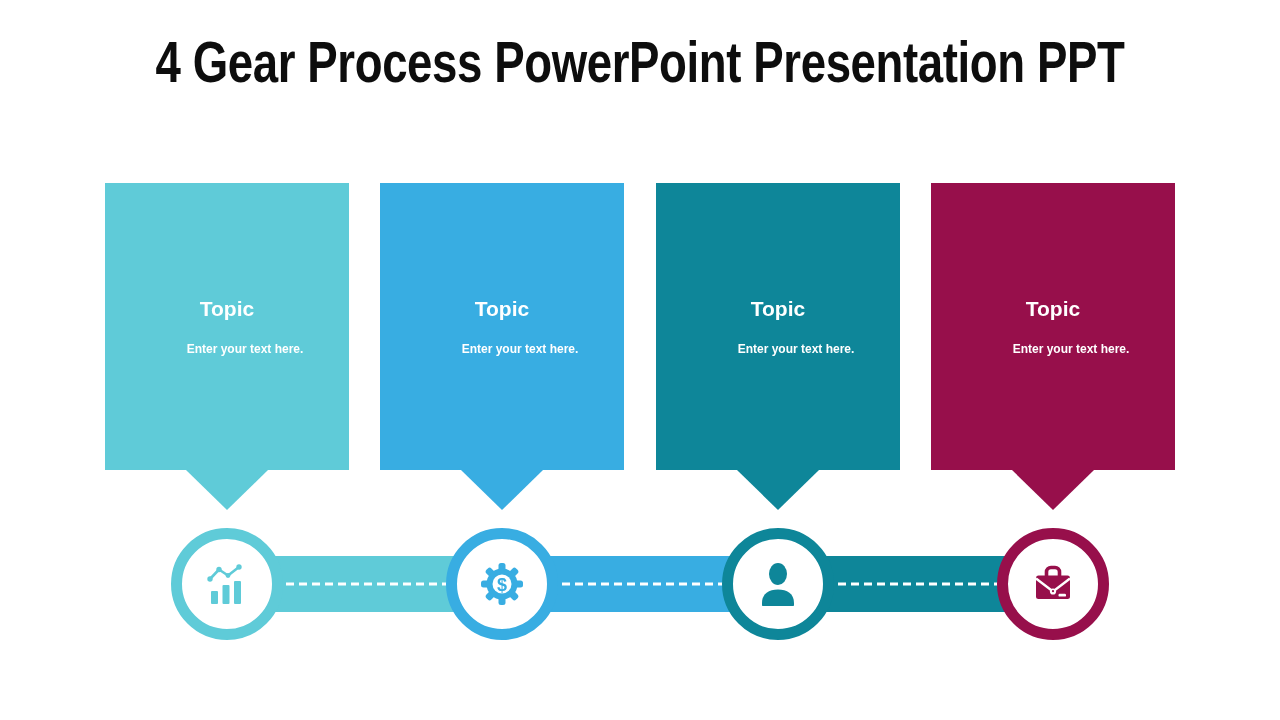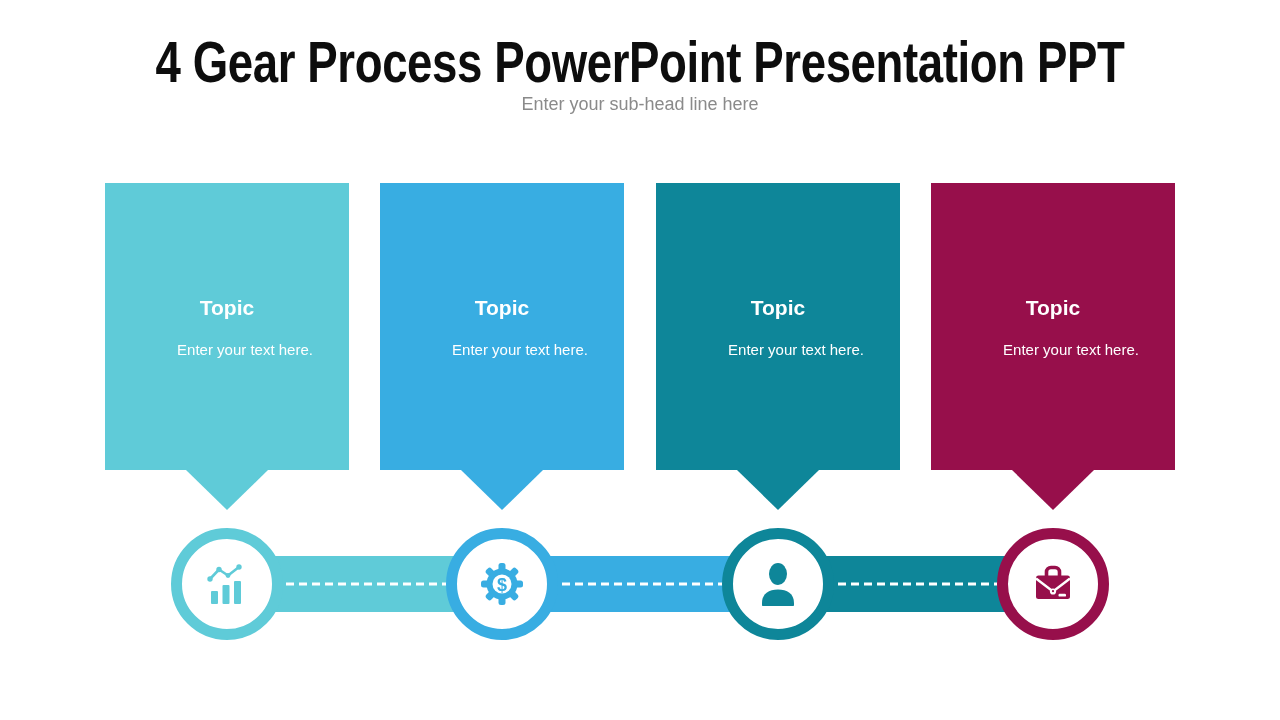--- a/index.html
+++ b/index.html
@@ -87,22 +87,22 @@
     justify-content: center;
     text-align: center;
     color: #ffffff;
   }
   .callout-title {
     font-size: 21px;
     font-weight: 700;
     margin-bottom: 21px;
   }
   .callout-desc {
-    font-size: 15px;
-    font-weight: 400;
+    font-size: 12px;
+    font-weight: 700;
     margin-left: 36px;
   }
   .pointer {
     width: 0;
     height: 0;
     margin: 0 auto;
     border-left: 41px solid transparent;
     border-right: 41px solid transparent;
     border-top: 40px solid #000;
   }
@@ -120,21 +120,20 @@
     justify-content: center;
   }
   .icon-circle svg { display: block; }
 </style>
 </head>
 <body>
 
 <div class="slide">
 
   <h1 class="title">4 Gear Process PowerPoint Presentation PPT</h1>
-  <div class="subtitle">Enter your sub-head line here</div>
 
   <div class="diagram">
 
     <div class="connector connector-1" style="background: rgb(95, 203, 216);">
       <div class="dash-line"></div>
     </div>
     <div class="connector connector-2" style="background: rgb(56, 173, 226);">
       <div class="dash-line"></div>
     </div>
     <div class="connector connector-3" style="background: rgb(14, 134, 153);">

